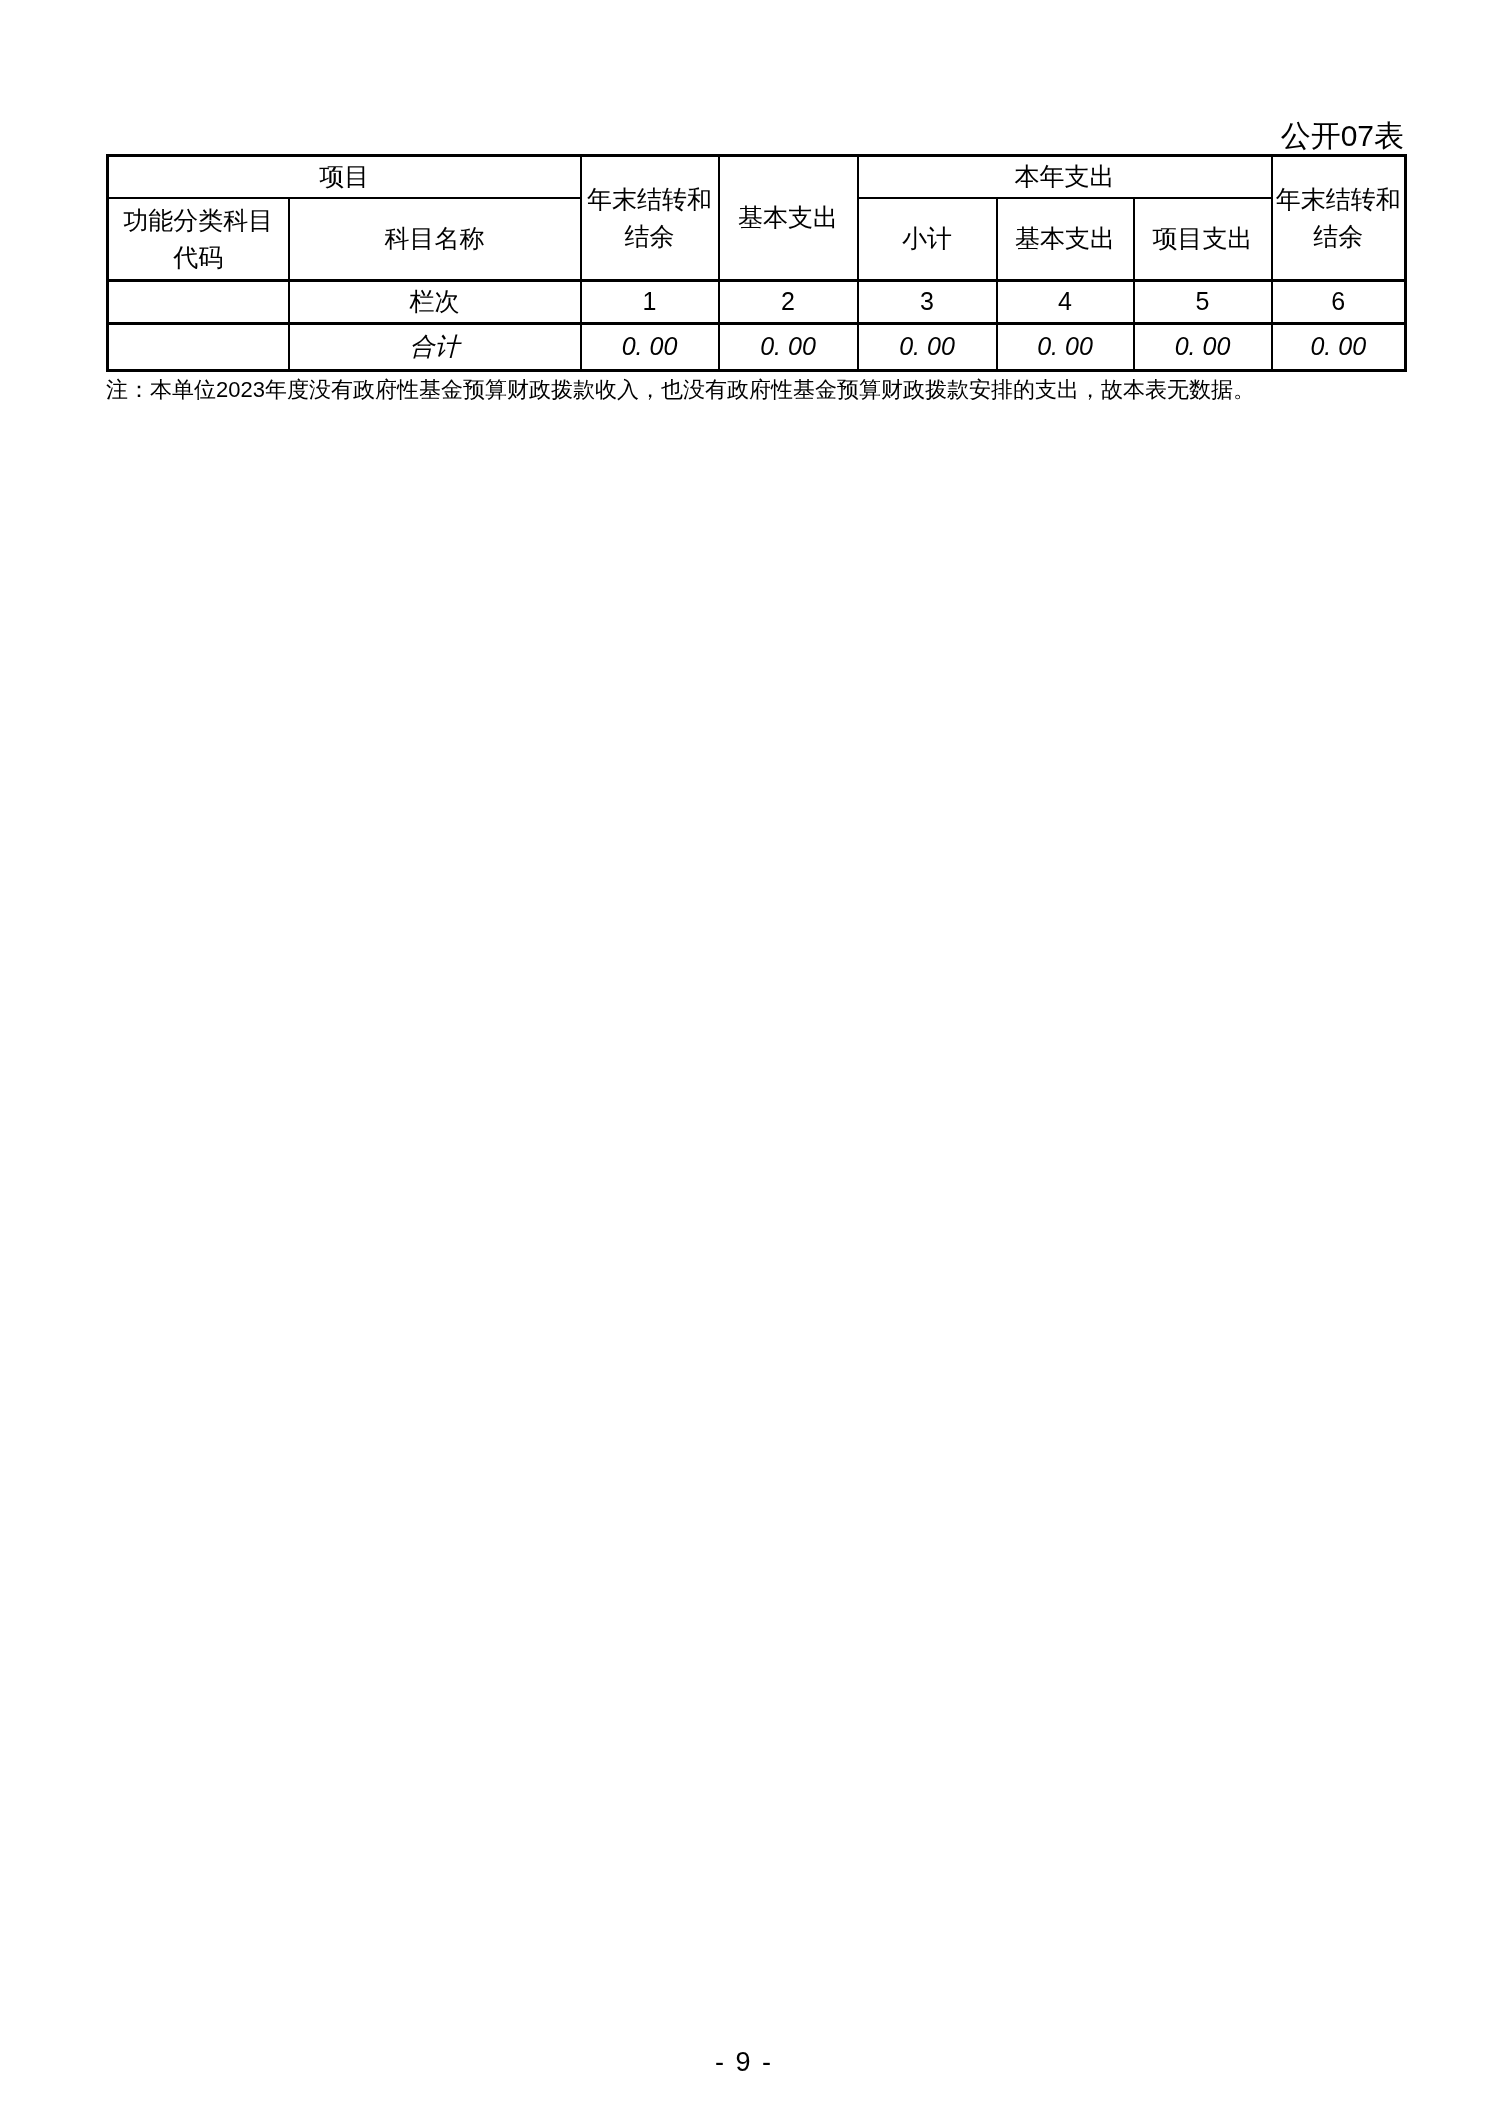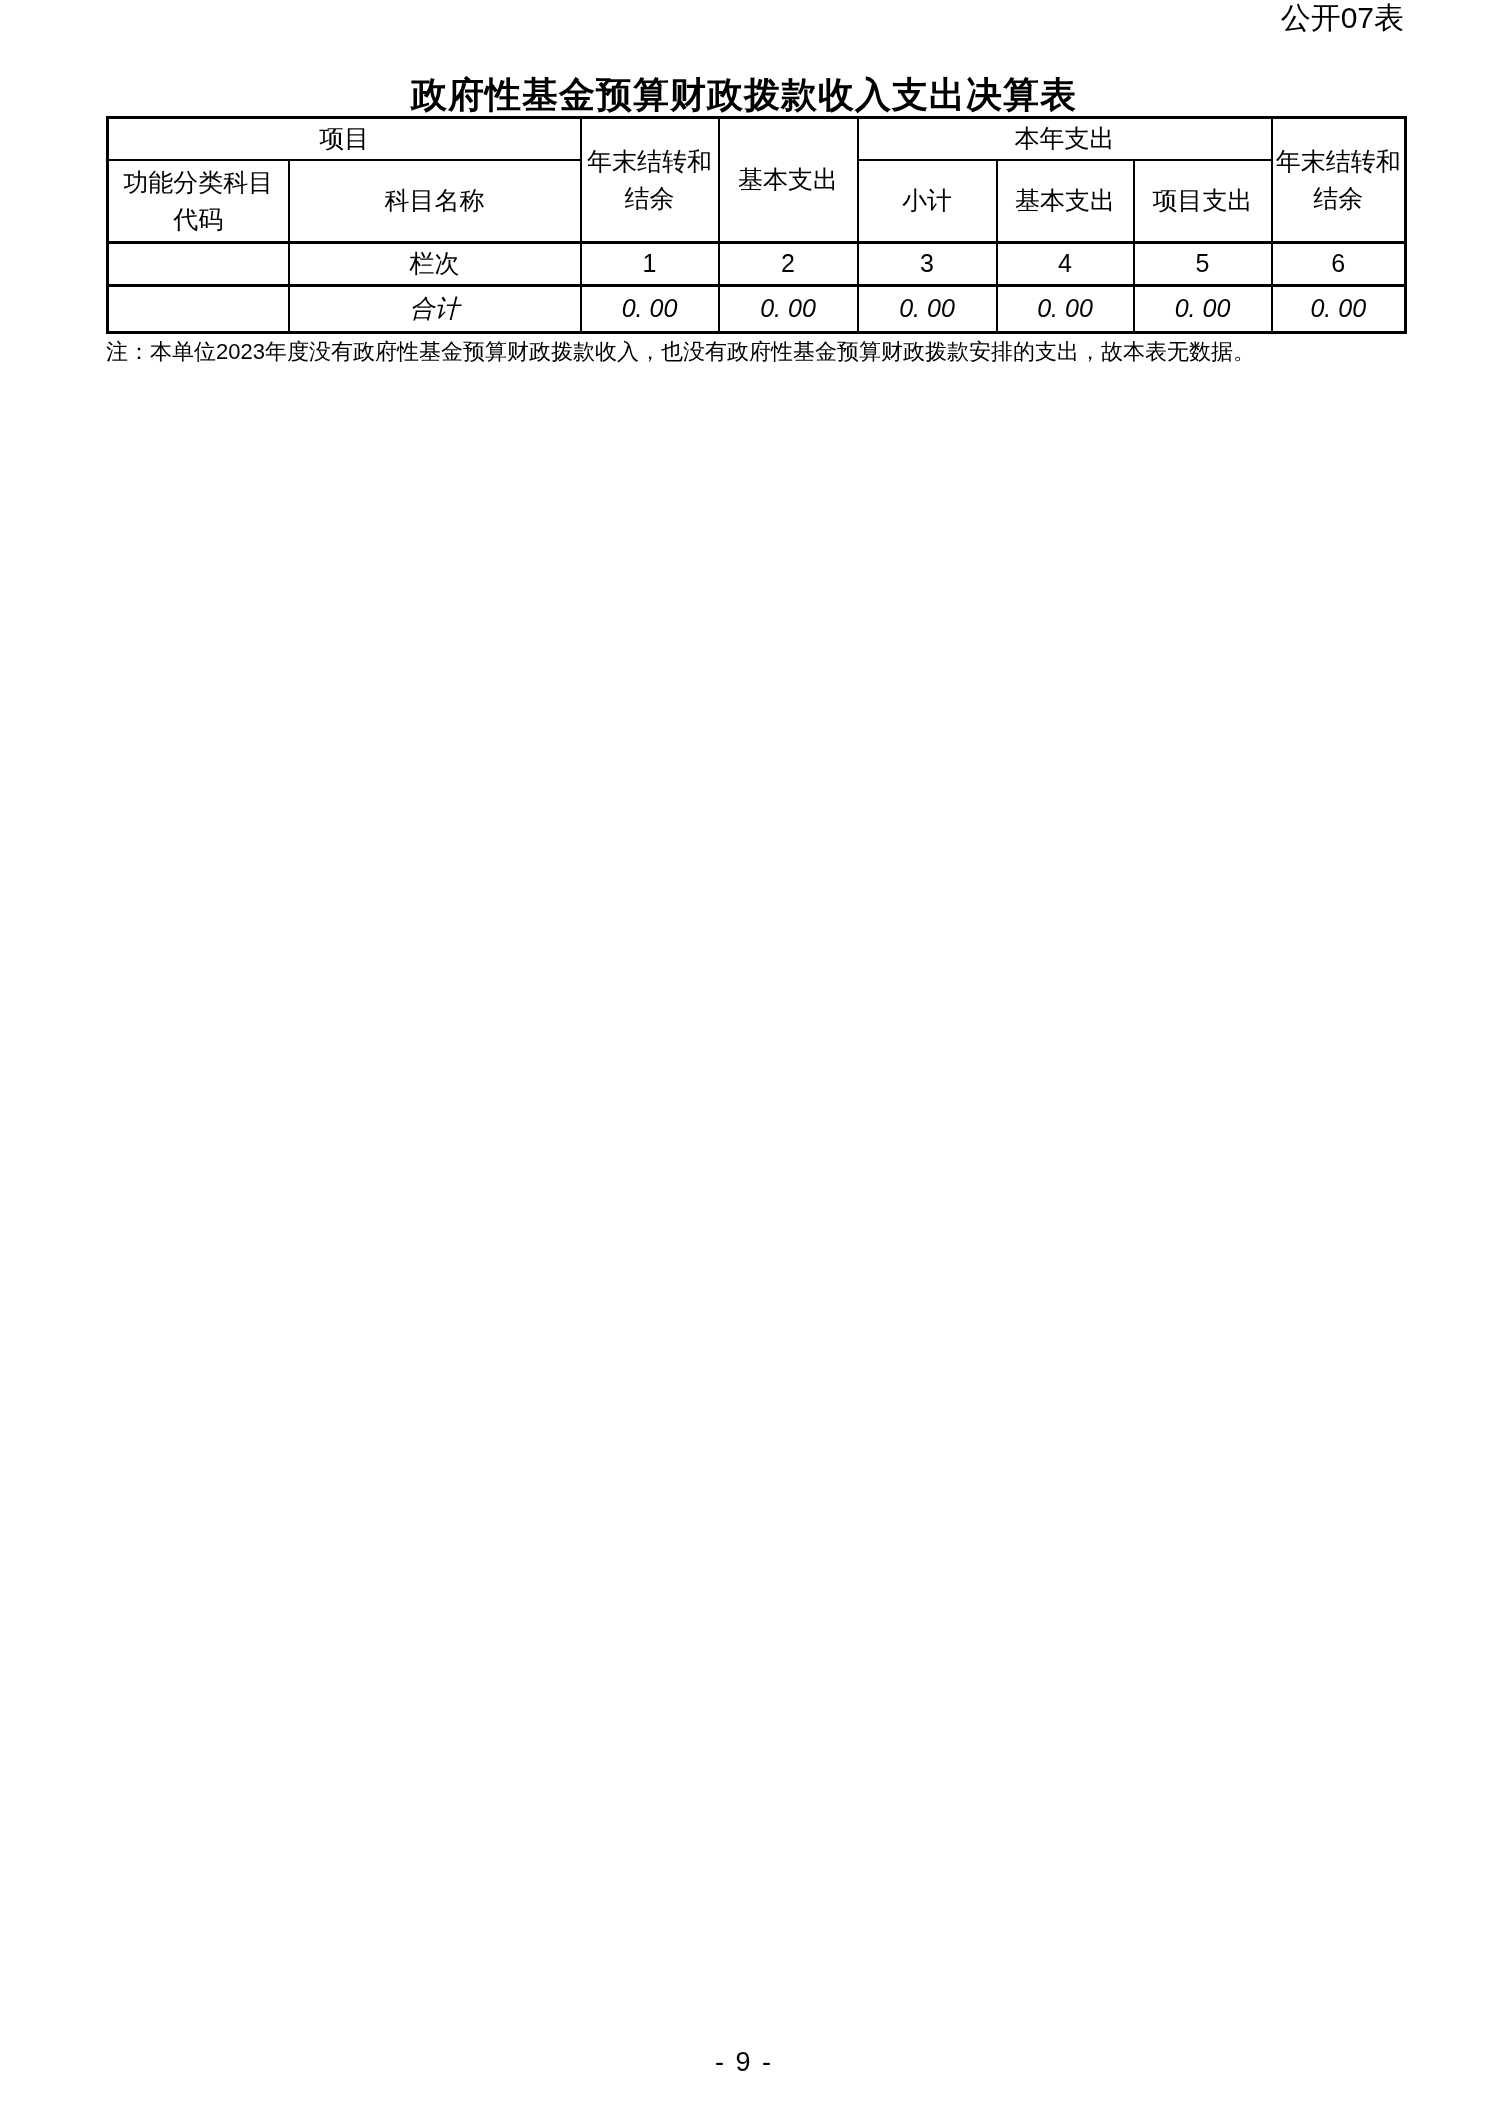--- a/index.html
+++ b/index.html
@@ -6,20 +6,21 @@
   .page {
     position: relative;
     width: 1488px;
     height: 2104px;
     background: #ffffff;
     color: #000000;
     font-family: "Liberation Sans", "DejaVu Sans", sans-serif;
     overflow: hidden;
   }
   .doc-label {
+    padding-top: 118px;
     margin-right: 84px;
     text-align: right;
     font-size: 30px;
     line-height: 36px;
   }
   .title {
     margin-top: 38px;
     text-align: center;
     font-size: 36px;
     line-height: 42px;
@@ -71,21 +72,20 @@
     letter-spacing: 2px;
   }
 </style>
 </head>
 <body>
 
 <div class="page">
 
   <div class="doc-label">公开07表</div>
 
-  <div class="title">政府性基金预算财政拨款收入支出决算表</div>
 
 
   <table class="fiscal">
     <colgroup>
       <col style="width:181px">
       <col style="width:292px">
       <col style="width:138px">
       <col style="width:139px">
       <col style="width:139px">
       <col style="width:137px">

